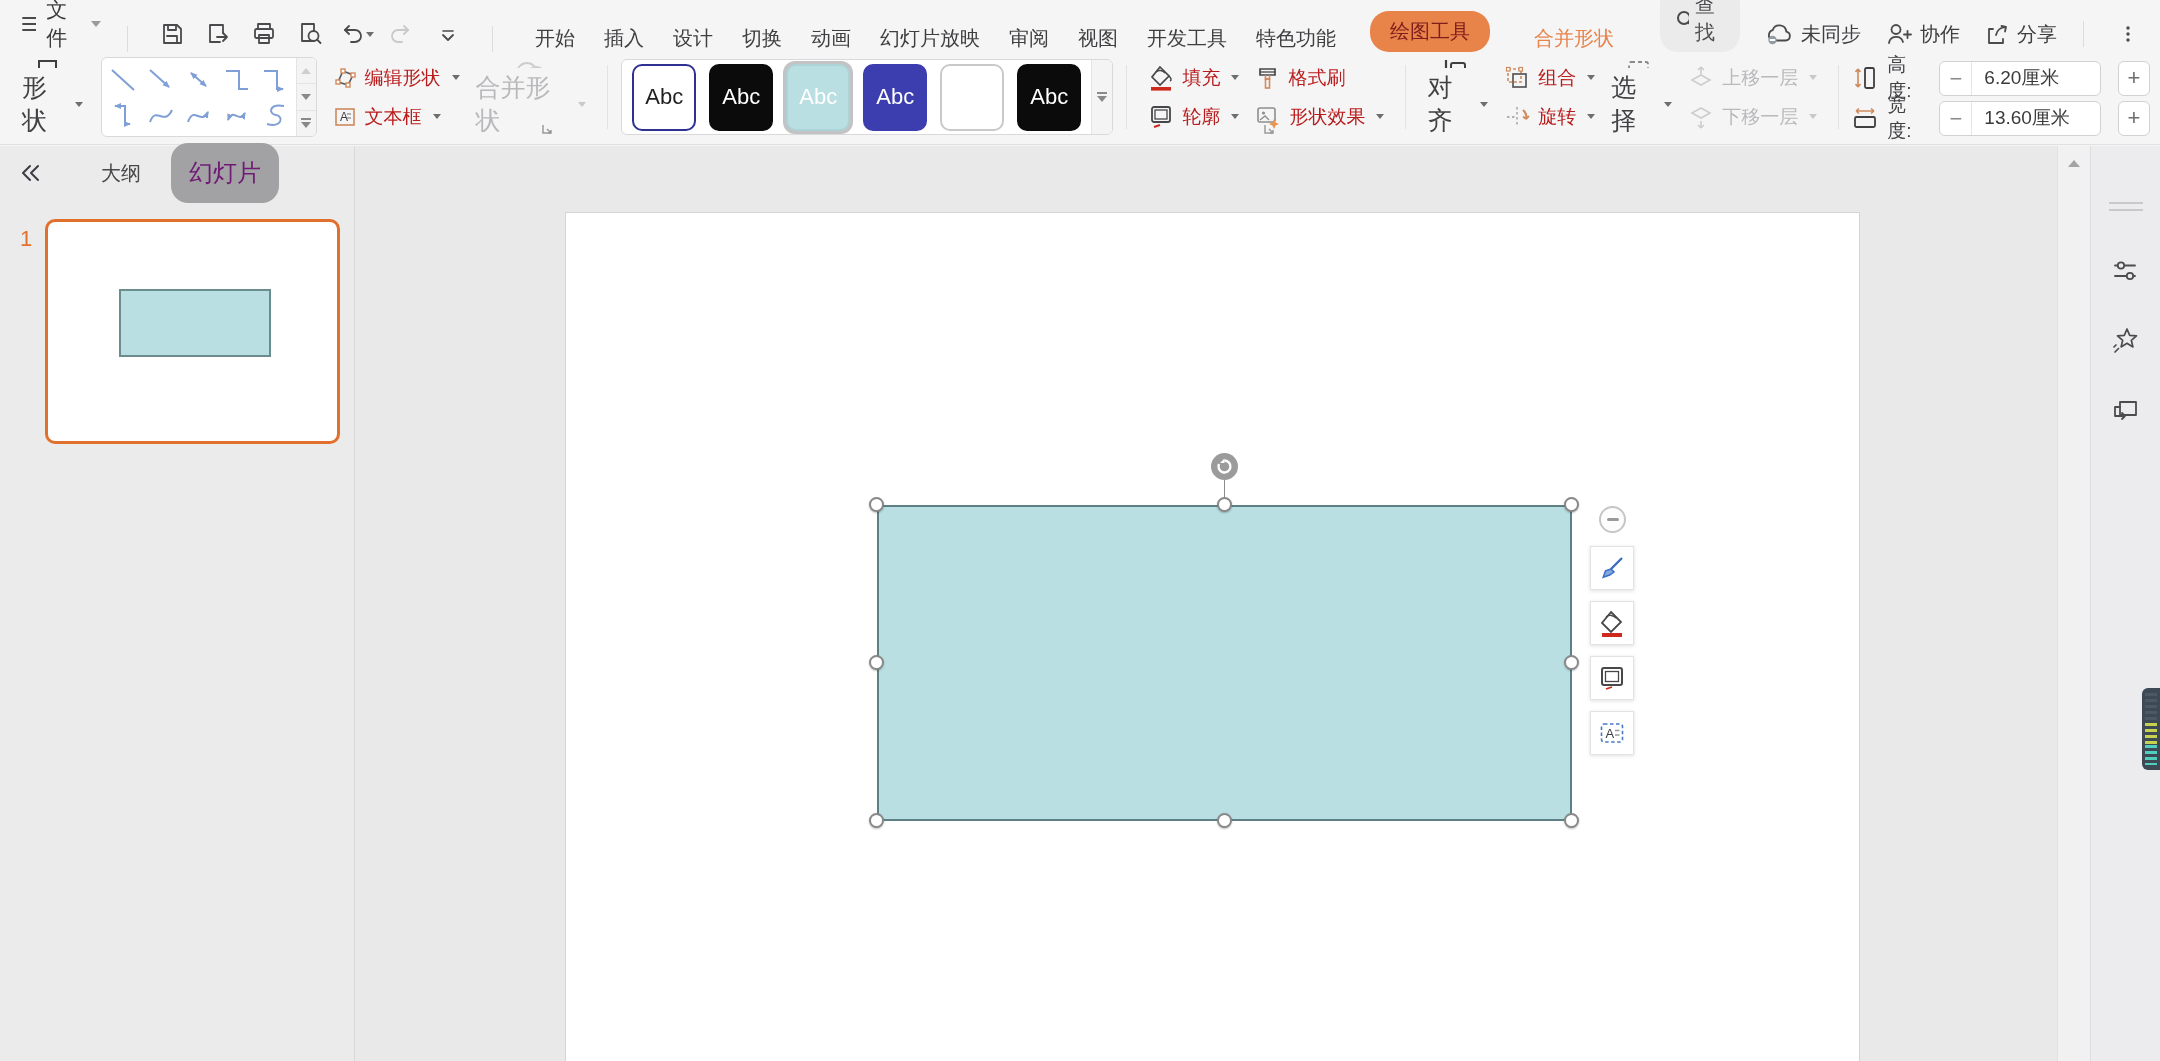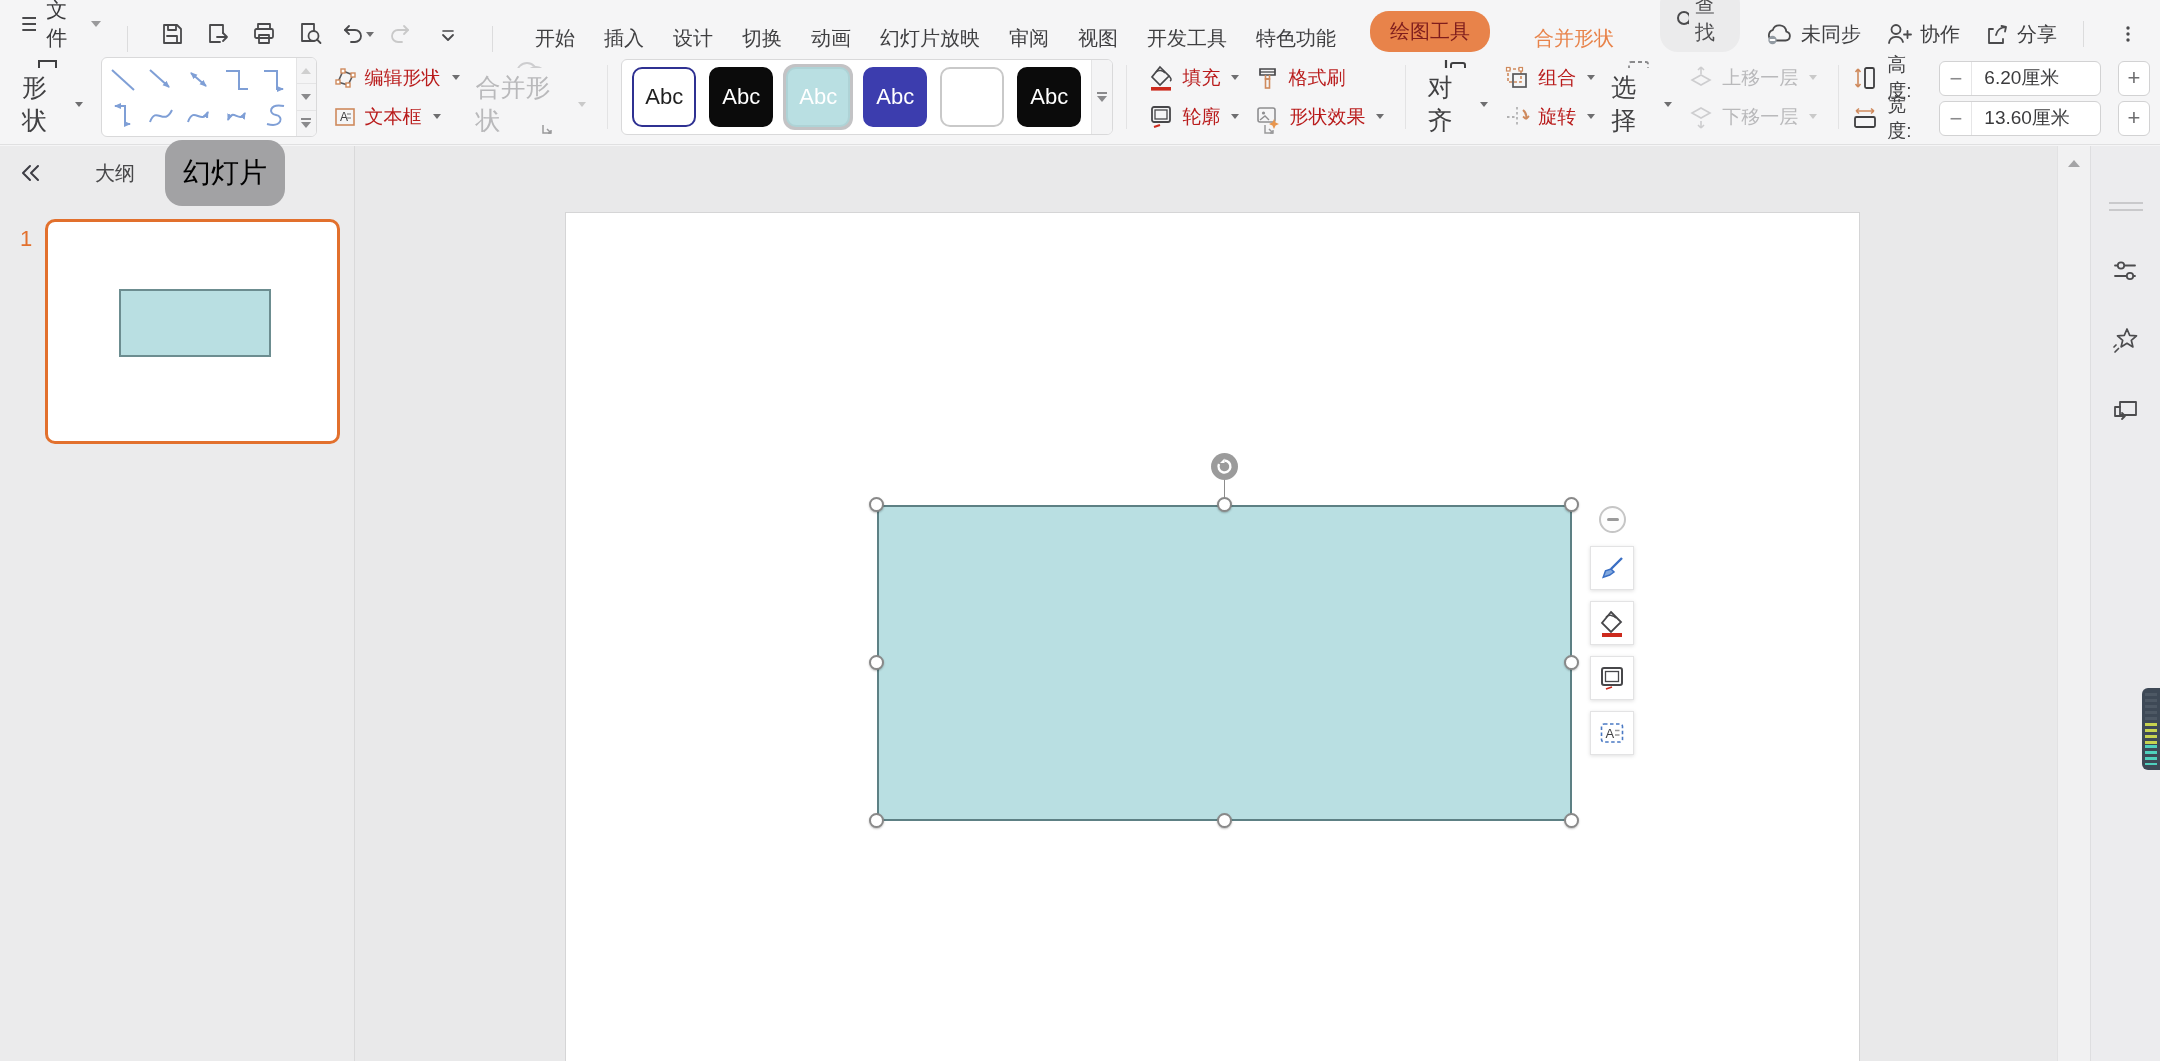--- a/index.html
+++ b/index.html
@@ -43,36 +43,36 @@
   .sg-ctrl > div { flex:1; display:flex; align-items:center; justify-content:center; }
   .sg-ctrl > div + div { border-top:1px solid #e4e4e5; }
   .tri-up { width:0;height:0;border-left:5px solid transparent;border-right:5px solid transparent;border-bottom:6px solid #cfcfcf; }
   .tri-dn { width:0;height:0;border-left:5px solid transparent;border-right:5px solid transparent;border-top:6px solid #8a8a8c; }
   .tri-bar { display:flex; flex-direction:column; align-items:center; gap:2px; }
   .tri-bar::before { content:""; width:10px; height:2px; background:#8a8a8c; }
   .preset-gallery { background:#fff; border:1px solid #d9d9da; border-radius:6px; display:flex; align-items:stretch; overflow:hidden; margin:2px 0; }
   .pg-items { display:flex; align-items:center; gap:7px; padding:0 7px; }
   .preset-wrap { padding:3px; border-radius:12px; }
   .preset-wrap.selected { background:#c3c3c5; }
-  .preset { width:64px; height:60px; border-radius:10px; border:2px solid transparent; display:flex; align-items:center; justify-content:center; font-size:22px; }
+  .preset { width:64px; height:67px; border-radius:10px; border:2px solid transparent; display:flex; align-items:center; justify-content:center; font-size:22px; }
   .launcher { position:absolute; bottom:8px; }
   .spin { display:flex; align-items:center; height:35px; background:#fff; border:1px solid #d2d2d3; border-radius:6px; overflow:hidden; }
   .spin .minus { width:32px; text-align:center; color:#8a8a8c; font-size:22px; border-right:1px solid #e6e6e7; line-height:33px; }
   .spin .value { width:128px; padding:0 12px; font-size:19px; color:#3b3b3d; }
   .plus-btn { width:32px; height:35px; background:#fff; border:1px solid #d2d2d3; border-radius:6px; margin-left:8px; color:#6e6e70; font-size:22px; display:flex; align-items:center; justify-content:center; }
   .size-row { display:flex; align-items:center; gap:9px; height:40px; font-size:19px; color:#414143; }
 
   
   .content { position:absolute; top:146px; bottom:0; left:0; right:0; display:flex; }
 
   .slide-panel { width:355px; background:#ebebec; border-right:1px solid #d9d9da; position:relative; flex:none; }
   .panel-header { height:54px; display:flex; align-items:center; padding:0 18px; }
   .panel-tabs { flex:1; display:flex; align-items:center; justify-content:center; gap:30px; }
   .tab-plain { font-size:20px; color:#48484a; }
-  .tab-pill { background:#a2a2a4; color:#000000; font-size:28px; padding:14px 18px; border-radius:17px; }
+  .tab-pill { background:#a2a2a4; color:#701a75; font-size:24px; padding:14px 18px; border-radius:17px; }
   .slide-num { position:absolute; left:20px; top:80px; color:var(--sel-orange); font-size:22px; }
   .thumb { position:absolute; left:45px; top:73px; width:295px; height:225px; background:#fff; border:3px solid var(--sel-orange); border-radius:10px; }
   .thumb-shape { position:absolute; left:24.5%; top:30.5%; width:52.5%; height:31%; background:var(--shape-fill); border:2px solid #6c8d90; }
 
   .canvas { flex:1; position:relative; background:#e9e9ea; overflow:hidden; }
   .slide { position:absolute; left:210px; top:66px; width:1295px; height:975px; background:#fff; border:1px solid #d5d5d6; }
   .sel-shape { position:absolute; left:522px; top:359px; width:695px; height:316px; background:var(--shape-fill); border:2px solid var(--shape-border); }
   .handle { position:absolute; width:15px; height:15px; border-radius:50%; background:#fff; border:2px solid #898989; box-shadow:0 1px 2px rgba(0,0,0,.25); }
   .rot-stem { position:absolute; left:869px; top:334px; width:1px; height:26px; background:#8c8c8c; }
   .rot-handle { position:absolute; left:856px; top:307px; width:27px; height:27px; border-radius:50%; background:#9b9b9b; display:flex; align-items:center; justify-content:center; }

